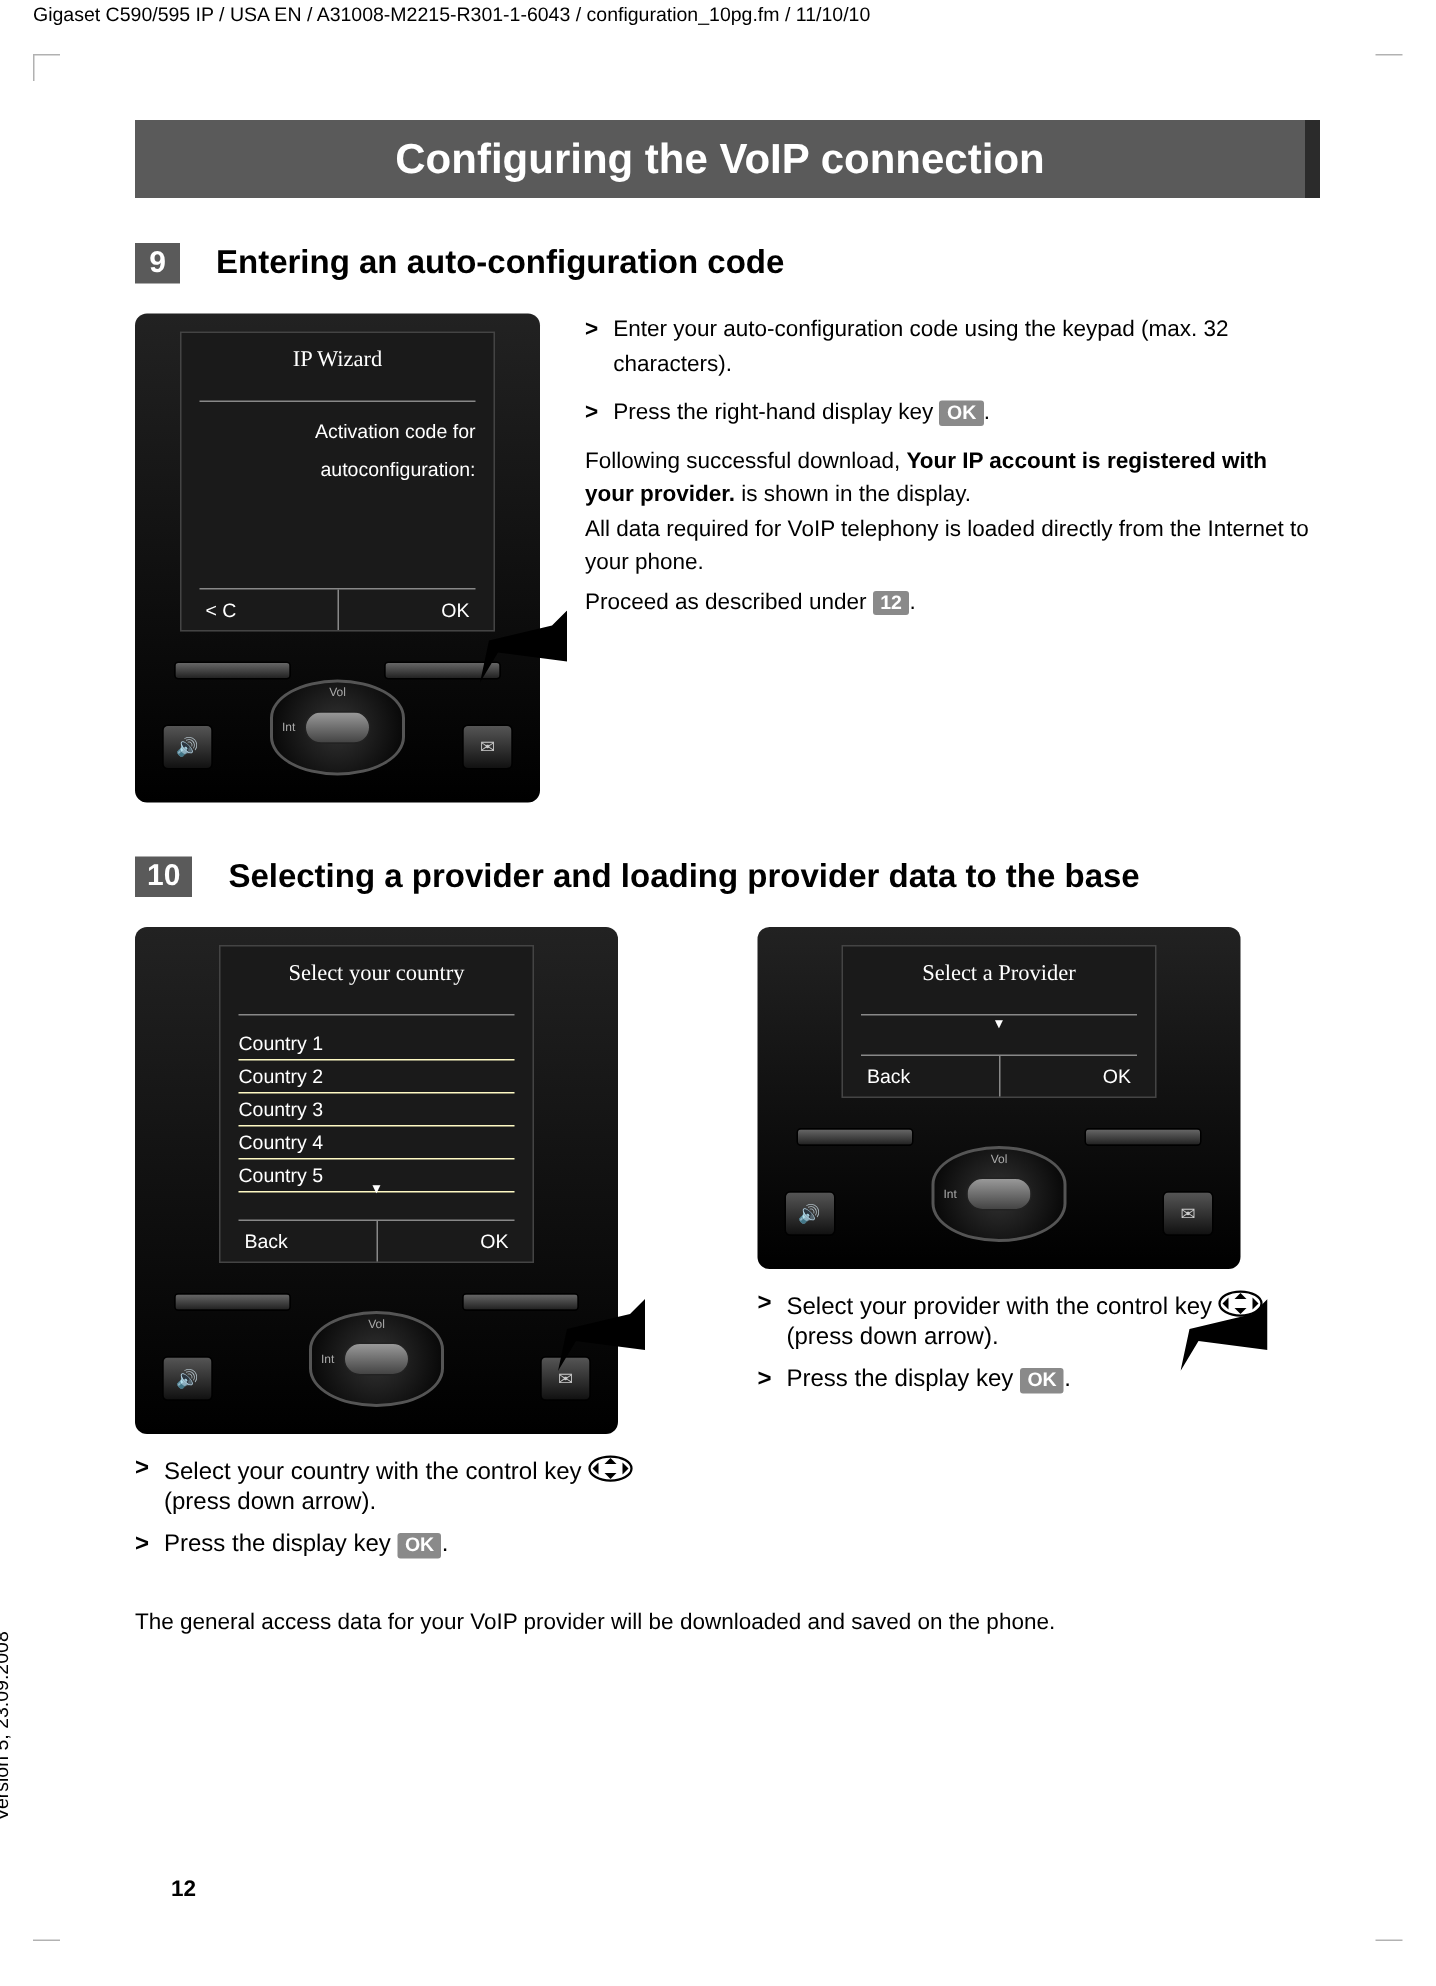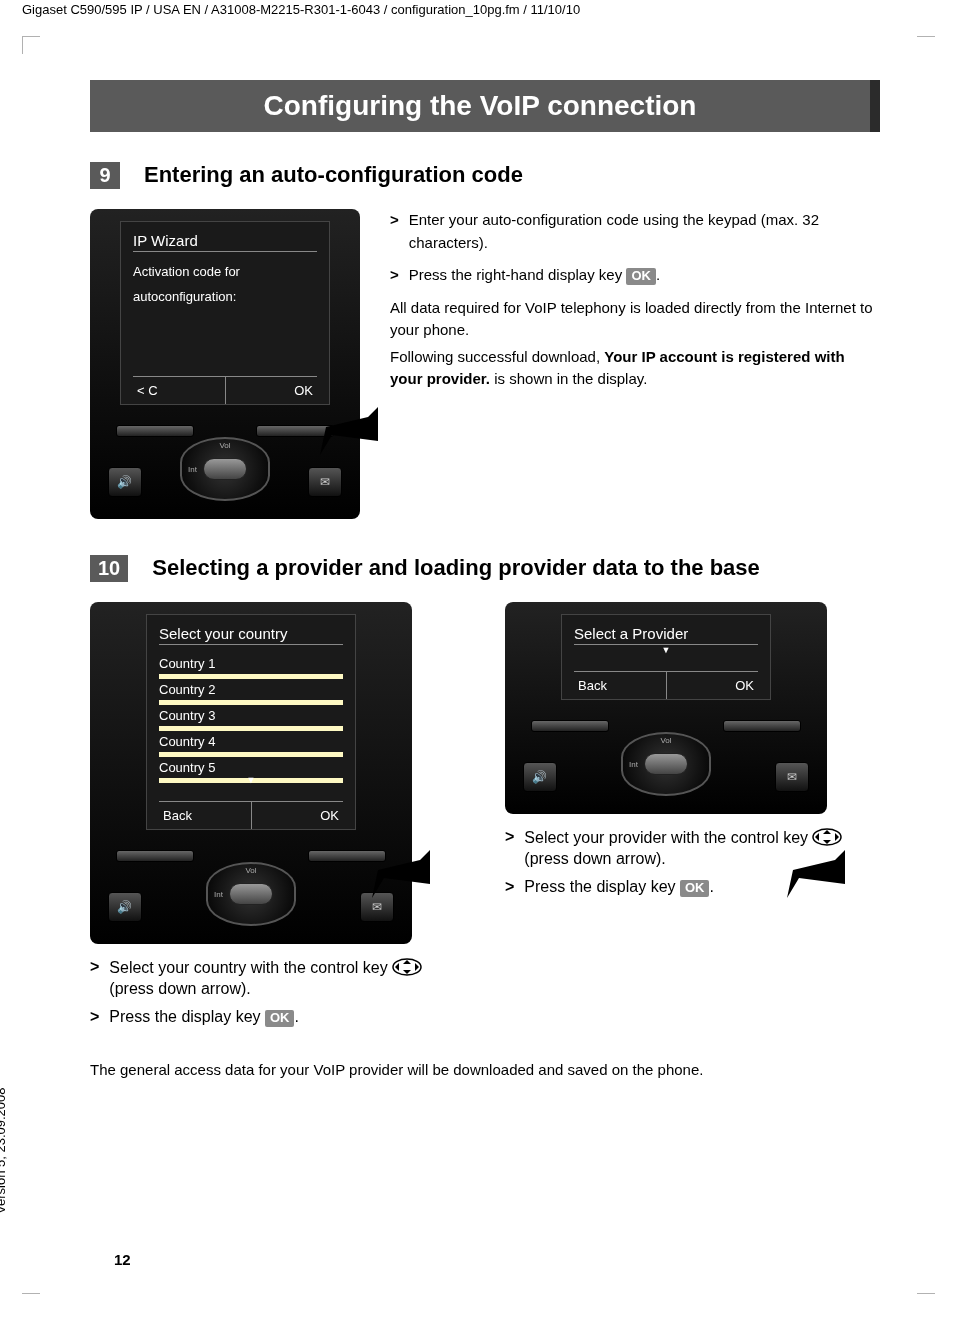--- a/index.html
+++ b/index.html
@@ -86,32 +86,34 @@
   .phone-screen {
     background: #1a1a1a;
     border: 1px solid #444;
     margin: 0 auto;
     width: 210px;
     padding: 10px 12px 0 12px;
     color: #fff;
     font-size: 13px;
   }
   .screen-title {
-    text-align: left;
+    text-align: center;
     font-size: 15px;
-    padding-bottom: 2px;
+    padding-bottom: 18px;
     border-bottom: 1px solid #888;
     margin-bottom: 8px;
+    font-family: Liberation Serif, serif;
   }
   .screen-body {
     min-height: 110px;
     line-height: 1.9;
+    text-align: right;
   }
   .screen-list .list-item {
-    border-bottom: 5px solid #fef9c3;
+    border-bottom: 1px solid #fef9c3;
     padding: 3px 0;
     font-size: 13px;
   }
   .screen-softkeys {
     display: flex;
     border-top: 1px solid #888;
     margin-top: 6px;
   }
   .screen-softkeys > div {
     flex: 1;
@@ -294,23 +296,26 @@
       <div class="bullet">
         <span class="chev">&gt;</span>
         <span>Enter your auto-configuration code using the keypad (max. 32 characters).</span>
       </div>
       <div class="bullet">
         <span class="chev">&gt;</span>
         <span>
           <span>Press the right-hand display key </span><span class="keycap">OK</span><span>.</span>
         </span>
       </div>
+      <p>
+        <span>Following successful download, </span><span class="bold">Your IP account is registered with your provider.</span><span> is shown in the display.</span>
+      </p>
       <p style="margin-bottom:4px;">All data required for VoIP telephony is loaded directly from the Internet to your phone.</p>
       <p>
-        <span>Following successful download, </span><span class="bold">Your IP account is registered with your provider.</span><span> is shown in the display.</span>
+        <span>Proceed as described under </span><span class="keycap">12</span><span>.</span>
       </p>
     </div>
   </div>
 
   <div class="step-row" style="margin-top:36px;">
     <div class="step-num">10</div>
     <div class="step-title">Selecting a provider and loading provider data to the base</div>
   </div>
 
   <div class="section-two-cols">

